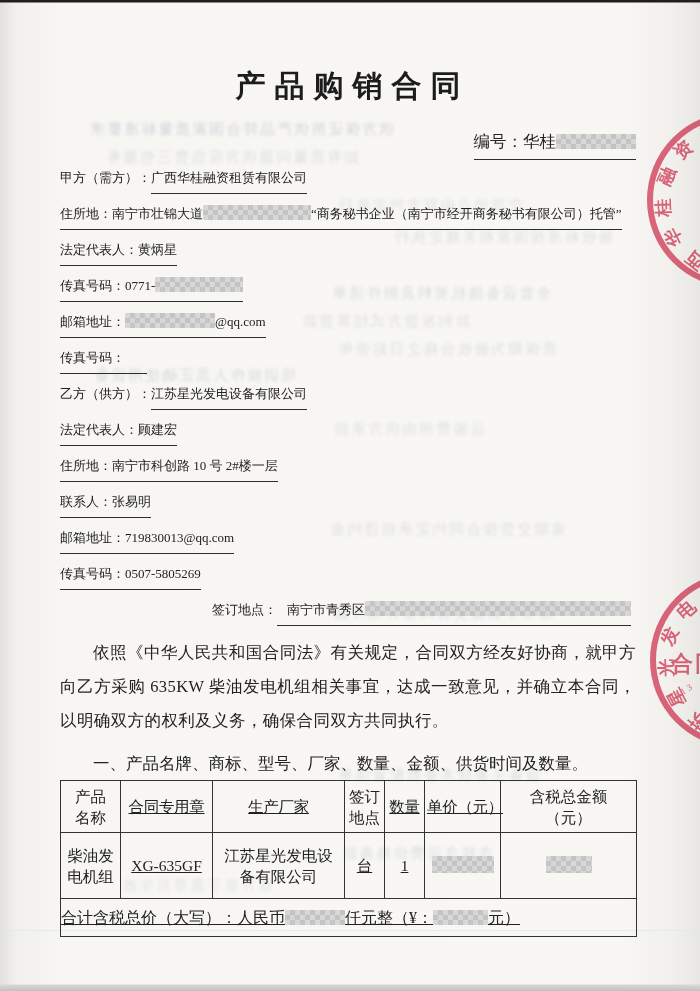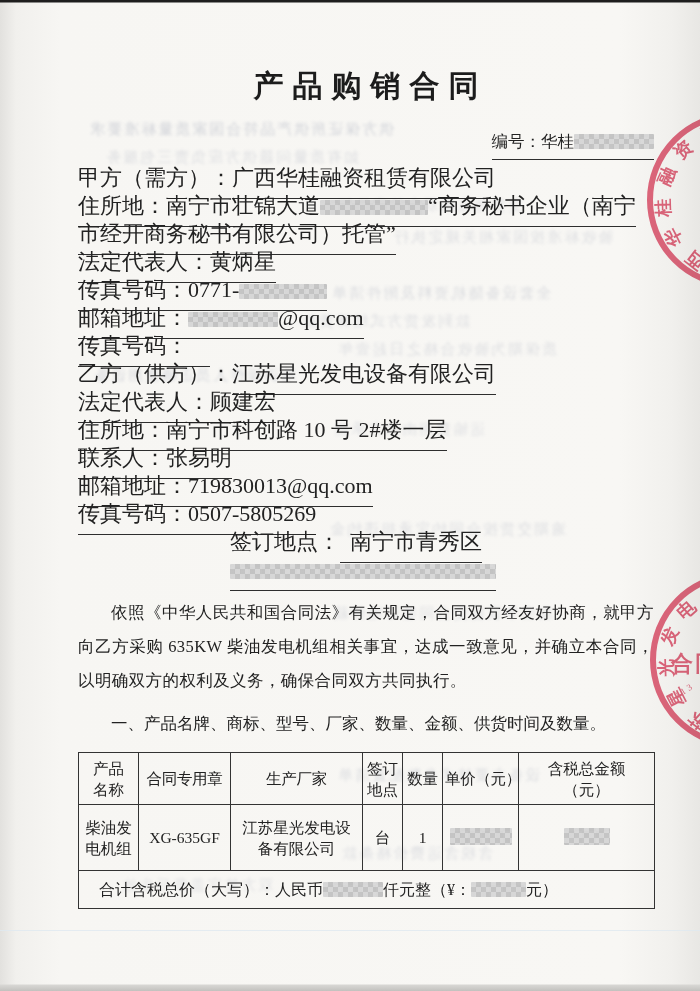--- a/index.html
+++ b/index.html
@@ -17,50 +17,50 @@
   }
   .scanline { position:absolute; left:0; width:700px; height:1px; background:#dfe9f0; opacity:.8; }
 
   
   .bleed {
     position:absolute; white-space:nowrap; font-size:15px; letter-spacing:2px;
     color:#77809a; transform:scaleX(-1); filter:blur(1.7px); pointer-events:none;
   }
 
   
-  .doc { position:absolute; left:78px; top:60px; width:576px; }
+  .doc { position:absolute; left:60px; top:60px; width:576px; }
   .title {
     font-size:30px; font-weight:bold; text-align:center; letter-spacing:9px;
     line-height:40px; margin:6px 0 0 9px; color:#1c1c1c;
   }
   .number-line { margin-top:22px; text-align:right; font-size:16.5px; line-height:28px; }
   .lines { margin-top:8px; }
-  .line { font-size:22px; line-height:28px; }
+  .line { font-size:13px; line-height:28px;margin-top:8px; }
   .u { border-bottom:1.5px solid #2e2e2e; padding-bottom:8px; }
   .signing { padding-left:152px; }
   .redact {
     display:inline-block; height:15px; vertical-align:-2px; border-radius:1px;
     background:
       repeating-conic-gradient(rgba(196,196,196,.85) 0 25%, rgba(219,219,219,.85) 0 50%) 0 0/10px 10px,
       repeating-conic-gradient(#cccccc 0 25%, #bcbcbc 0 50%) 4px 3px/14px 14px;
   }
   .preamble {
     margin-top:12px; font-size:16.5px; line-height:34px; text-indent:2em;
     text-align:justify; letter-spacing:.4px;
   }
   .sec-heading { margin-top:14px; font-size:16.5px; line-height:24px; text-indent:2em; }
 
-  table.products { margin-top:16px; width:576px; border-collapse:collapse; table-layout:fixed; }
+  table.products { margin-top:4px; width:576px; border-collapse:collapse; table-layout:fixed;text-decoration:underline; }
   table.products th, table.products td {
     border:1.5px solid #333; text-align:center; vertical-align:middle;
     font-weight:normal; font-size:15.5px; line-height:21px; padding:2px;
   }
   tr.hdr { height:52px; }
   tr.datarow { height:66px; }
-  tr.totalrow td { height:38px; text-align:left; padding-left:20px; font-size:16px; }
+  tr.totalrow td { height:38px; text-align:left; padding-left:0; font-size:16px; }
   .wrapbox { display:inline-block; }
   .nowrap { white-space:nowrap; letter-spacing:-.3px; }
   td.mfr { font-size:15px; line-height:22px; }
 
   
   .stamp { position:absolute; mix-blend-mode:multiply; opacity:.92; pointer-events:none; }
   .stamp-a { left:625px; top:93px; }
   .stamp-b { left:628px; top:553px; }
 </style>
 </head>

